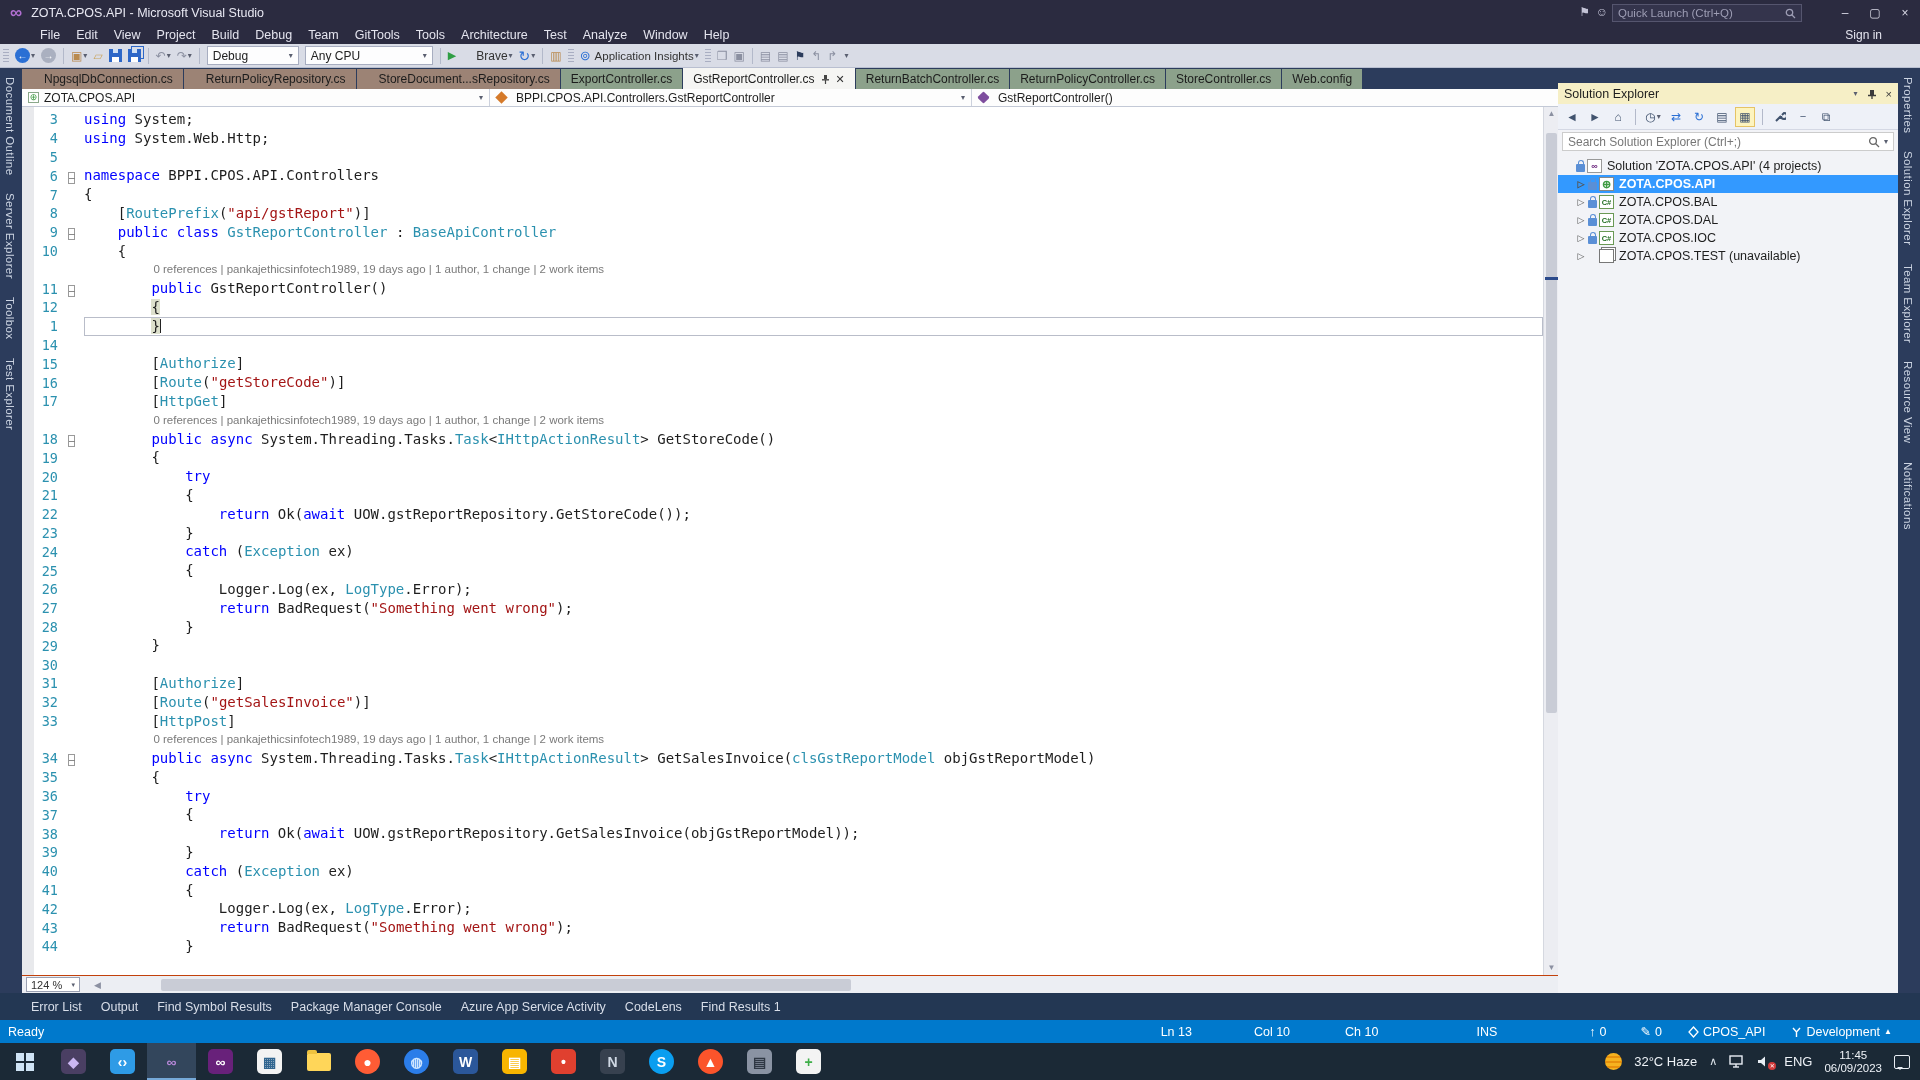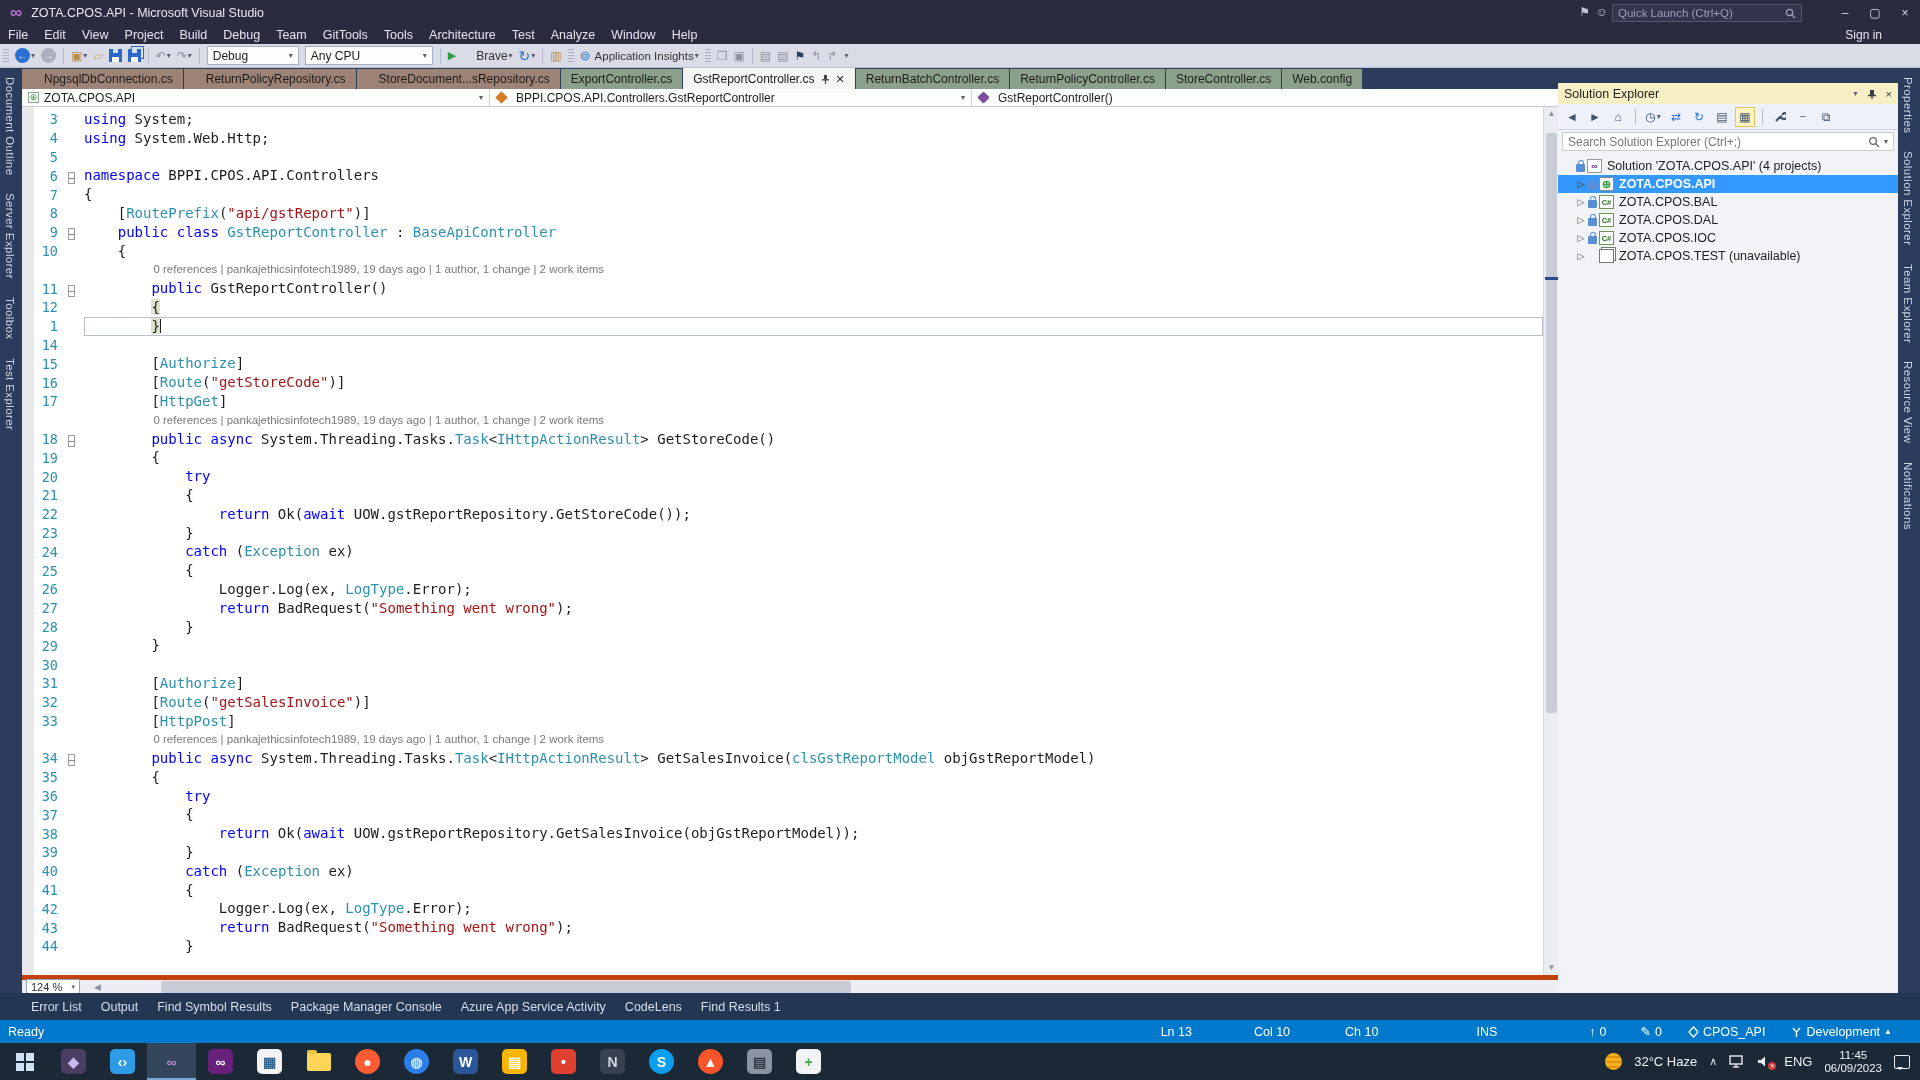--- a/index.html
+++ b/index.html
@@ -14,21 +14,21 @@
   .win-btns { position:absolute; right:0; top:0; height:26px; display:flex; }
   .win-btn { width:30px; height:26px; display:flex; align-items:center; justify-content:center;
     color:#d8d8e4; font-size:12px; }
   .quicklaunch { position:absolute; right:118px; top:4px; width:190px; height:18px; background:#34344c;
     border:1px solid #55556e; display:flex; align-items:center; padding:0 5px; color:#9d9db4; font-size:11.5px; }
   .ql-mag { margin-left:auto; }
   .tb-ico { position:absolute; top:5px; color:#c3c3d6; font-size:12px; }
 
   
   .menubar { position:absolute; left:0; top:26px; width:1920px; height:18px; background:#2b2b40;
-    display:flex; align-items:center; color:#e4e4ee; font-size:12.5px; }
+    display:flex; align-items:center; color:#e4e4ee; font-size:12.5px;padding-left:32px; }
   .menu-item { padding:0 8px; height:18px; line-height:18px; }
   .signin { position:absolute; right:38px; top:0; height:18px; line-height:18px; font-size:12px; color:#e4e4ee; }
 
   
   .toolbar { position:absolute; left:0; top:44px; width:1920px; height:24px; background:#d9dce6;
     border-bottom:1px solid #b9bfd0; display:flex; align-items:center; font-size:12px; color:#333; }
   .grip { width:6px; height:14px; margin:0 3px; background:repeating-linear-gradient(#a9aec2 0 1px,transparent 1px 3px); }
   .tsep { width:1px; height:16px; background:#b3b9ca; margin:0 4px; }
   .tbtn { display:flex; align-items:center; height:22px; padding:0 2px; margin:0 1px; }
   .drop { color:#5a5f70; font-size:8px; margin-left:1px; }
@@ -83,21 +83,21 @@
   .k { color:#0000ff; } .t { color:#2b91af; } .s { color:#a31515; } .p { color:#1e1e1e; }
   .b { background:#dde0cc; }
   .caret { display:inline-block; width:1.5px; height:14px; background:#222; vertical-align:-2px; }
 
   .vscroll { position:absolute; right:0; top:0; width:15px; height:868px; background:#ecedf2; border-left:1px solid #d5d8e0; }
   .vthumb { position:absolute; left:2px; width:11px; border-radius:2px; background:#c9ccd6; }
   .vmark  { position:absolute; left:1px; width:13px; height:3px; background:#2b4a8b; }
   .varrow { position:absolute; left:0; width:15px; height:14px; color:#8b90a1; font-size:8px; text-align:center; line-height:14px; }
 
   .editorfoot { position:absolute; left:0; top:907px; width:1536px; height:18px; background:#eceef3;
-    border-top:5px solid #c2410c; display:flex; align-items:center; }
+    border-top:1px solid #c2410c; display:flex; align-items:center; }
   .zoombox { width:54px; height:15px; background:#fff; border:1px solid #9aa0b2; margin-left:4px;
     font-size:11px; color:#333; display:flex; align-items:center; padding:0 4px; }
   .zoombox .drop { margin-left:auto; font-size:7px; }
   .hthumb { height:12px; width:690px; background:#c9ccd6; border-radius:2px; margin-left:60px; }
   .harrow { color:#8b90a1; font-size:9px; margin-left:14px; }
 
   
   .sepanel { position:absolute; left:1558px; top:15px; width:340px; height:910px; background:#f2f3f7; }
   .se-head { height:21px; background:#f6efc6; display:flex; align-items:center; padding:0 6px;
     font-size:12.5px; color:#1e1e1e; }

